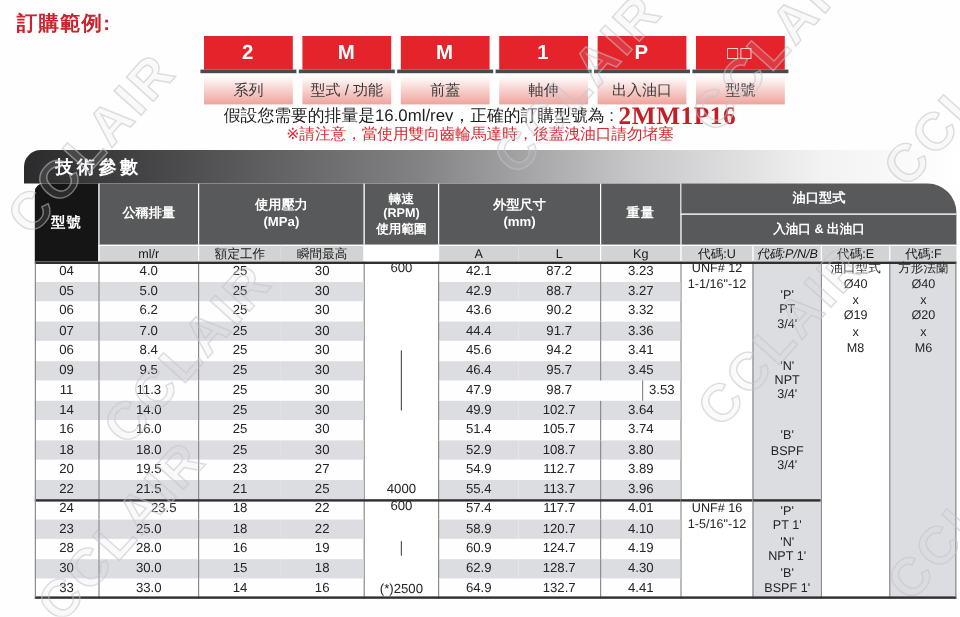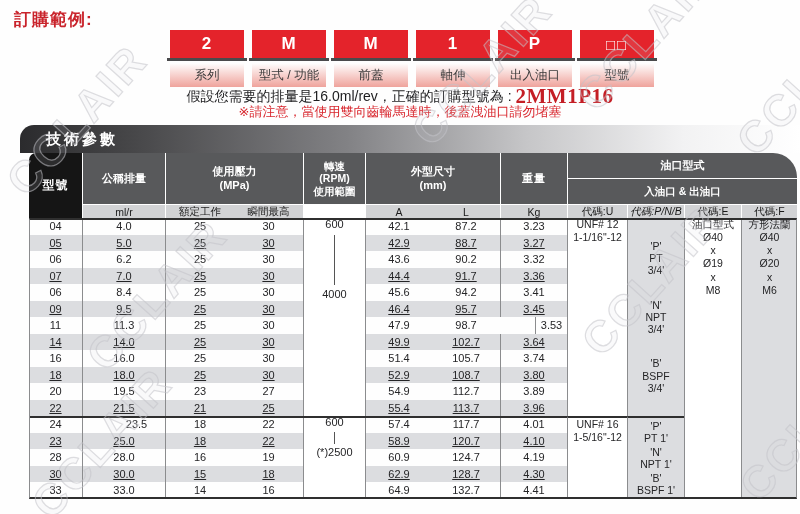--- a/index.html
+++ b/index.html
@@ -55,24 +55,24 @@
   .u{background:var(--units);color:#1a1a1a;font-size:10.5px;display:flex;align-items:center;
      justify-content:center;border-left:1px solid #fff;border-top:1px solid #fff;box-sizing:border-box;white-space:nowrap;}
   .u.nosep{border-left:none;}
   .u-blank{background:#fff;}
   .u-mlr{grid-area:3/2/4/3;} .u-rated{grid-area:3/3/4/4;} .u-peak{grid-area:3/4/4/5;}
   .u-rpm{grid-area:3/5/4/6;} .u-A{grid-area:3/6/4/7;} .u-L{grid-area:3/7/4/8;}
   .u-kg{grid-area:3/8/4/9;} .u-cu{grid-area:3/9/4/10;} .u-cpnb{grid-area:3/10/4/11;font-style:italic;}
   .u-ce{grid-area:3/11/4/12;} .u-cf{grid-area:3/12/4/13;}
 
   .cell{display:flex;align-items:center;justify-content:center;font-size:11px;color:#252527;box-sizing:border-box;}
-  .cell.alt{background:var(--band);text-decoration:underline;}
+  .cell.alt{background:var(--band);}
   .cell.bl{border-left:1px solid var(--line);}
 
-  .m{background:#fff;display:flex;flex-direction:column;align-items:center;justify-content:flex-start;
+  .m{background:#fff;display:flex;flex-direction:column;align-items:center;justify-content:space-between;
      font-size:10.5px;color:#252527;text-align:center;white-space:pre-line;line-height:1.25;box-sizing:border-box;}
   .rpm1{grid-area:4/5/16/6;border-left:1px solid var(--line);font-size:11px;}
   .rpm2{grid-area:16/5/21/6;border-left:1px solid var(--line);font-size:11px;}
   .vline{width:1px;background:#555;}
   .rpm1 .vline{height:50px;margin:3px 0;}
   .rpm2 .vline{height:12px;margin:2px 0;}
   .pu1{grid-area:4/9/16/10;border-left:1px solid var(--line);}
   .pu2{grid-area:16/9/21/10;border-left:1px solid var(--line);border-top:2px solid var(--dark);}
   .pnb1{grid-area:4/10/16/11;background:var(--band);border-left:1px solid var(--line);justify-content:space-evenly;}
   .pnb2{grid-area:16/10/21/11;background:var(--band);border-left:1px solid var(--line);border-top:2px solid var(--dark);justify-content:space-evenly;}

